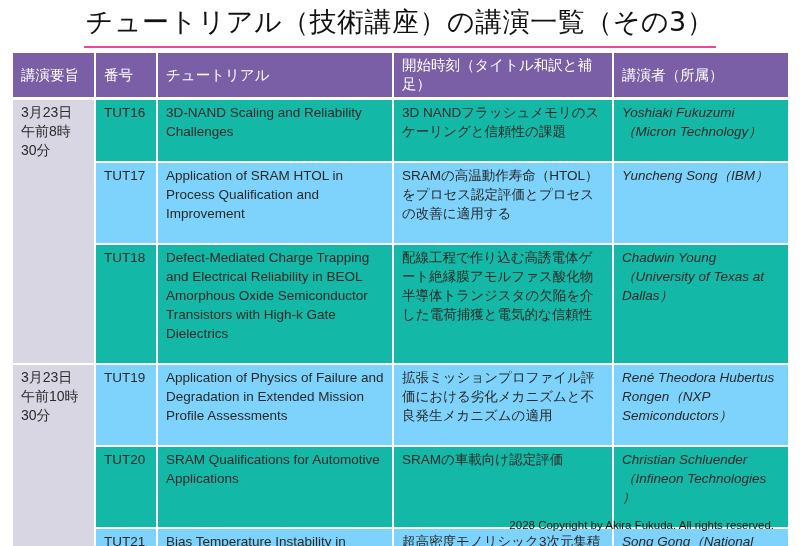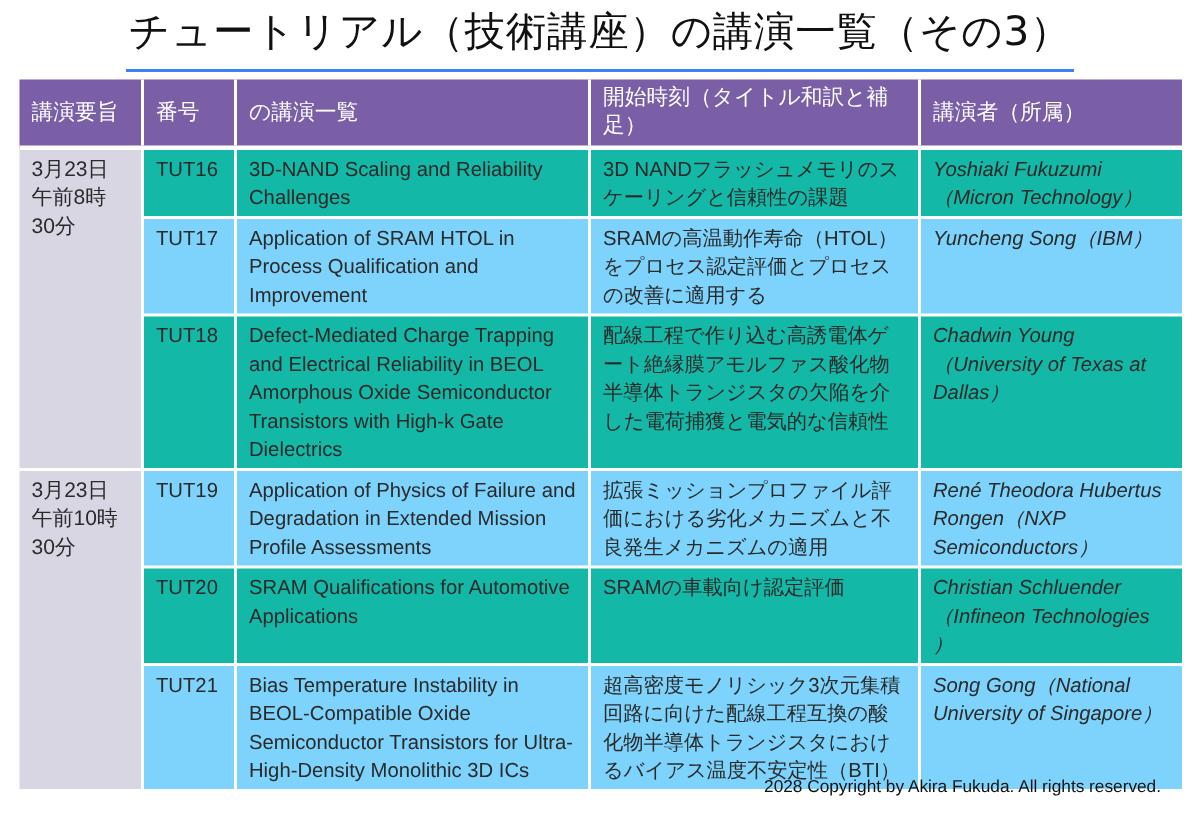--- a/index.html
+++ b/index.html
@@ -21,21 +21,21 @@
       top: 4px;
       width: 800px;
       text-align: center;
       font-size: 27px;
       line-height: 36px;
       letter-spacing: 0.5px;
       color: #111111;
     }
     .title span {
       display: inline-block;
-      border-bottom: 2px solid #3b82f6;
+      border-bottom: 2px solid #ec4899;
       padding: 0 2px 6px 2px;
     }
     table.schedule {
       position: absolute;
       left: 13px;
       top: 53px;
       width: 775px;
       border-collapse: collapse;
       table-layout: fixed;
       font-family: "Liberation Sans", "DejaVu Sans", sans-serif;
@@ -49,21 +49,21 @@
       text-align: left;
       padding: 3px 8px 3px 8px;
       height: 21px;
       font-size: 14.5px;
       border-right: 2px solid #ffffff;
       border-bottom: 3px solid #ffffff;
     }
     table.schedule th:last-child { border-right: none; }
     table.schedule td {
       vertical-align: top;
-      padding: 3px 8px 3px 8px;
+      padding: 3px 8px 20px 8px;
       border-right: 2px solid #ffffff;
       border-bottom: 2px solid #ffffff;
       color: #2a2a2a;
     }
     table.schedule td:last-child { border-right: none; font-style: italic; }
     tr.dark td { background: #14b8a6; }
     tr.light td { background: #7dd3fc; }
     td.time-cell { background: #d9d6e4 !important; font-size: 14px; }
     .footer-note {
       position: absolute;
@@ -96,21 +96,21 @@
     <col style="width:82px">
     <col style="width:62px">
     <col style="width:236px">
     <col style="width:220px">
     <col style="width:175px">
   </colgroup>
   <thead>
     <tr>
       <th>講演要旨</th>
       <th>番号</th>
-      <th>の講演一覧</th>
+      <th>チュートリアル</th>
       <th>開始時刻（タイトル和訳と補足）</th>
       <th>講演者（所属）</th>
     </tr>
   </thead>
   <tbody>
 
     <tr class="dark">
       <td class="time-cell pre" rowspan="3">3月23日
 午前8時
 30分</td>

